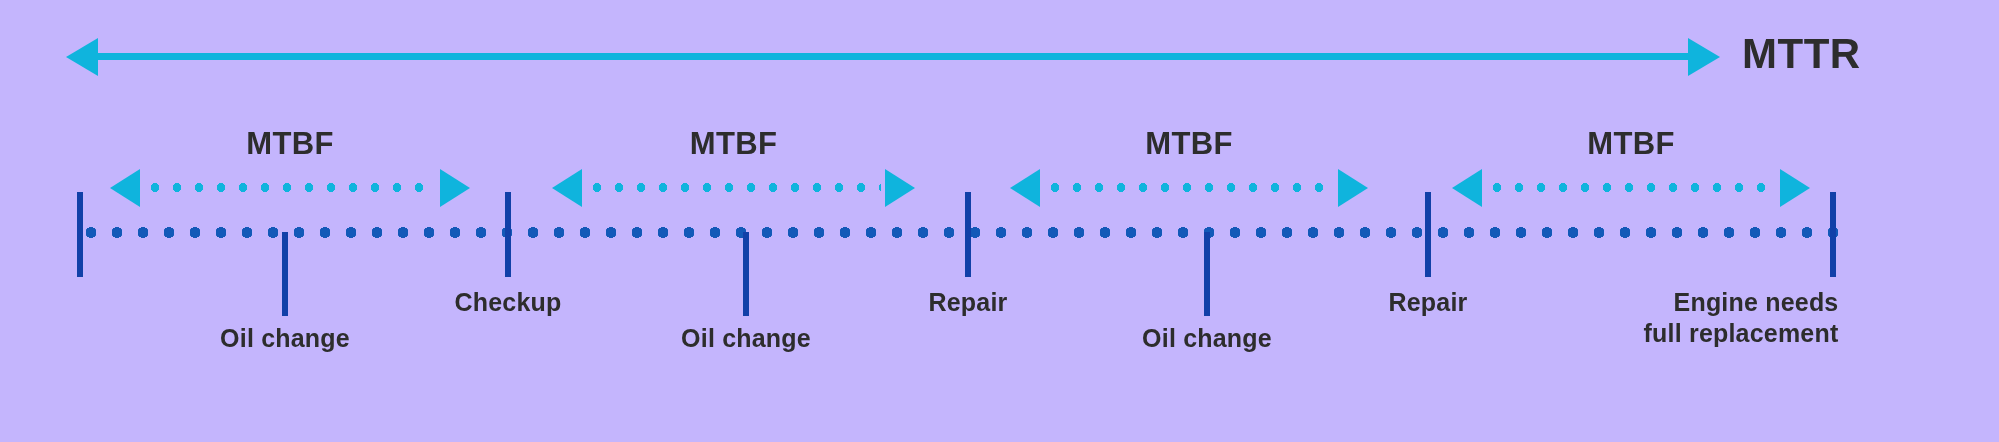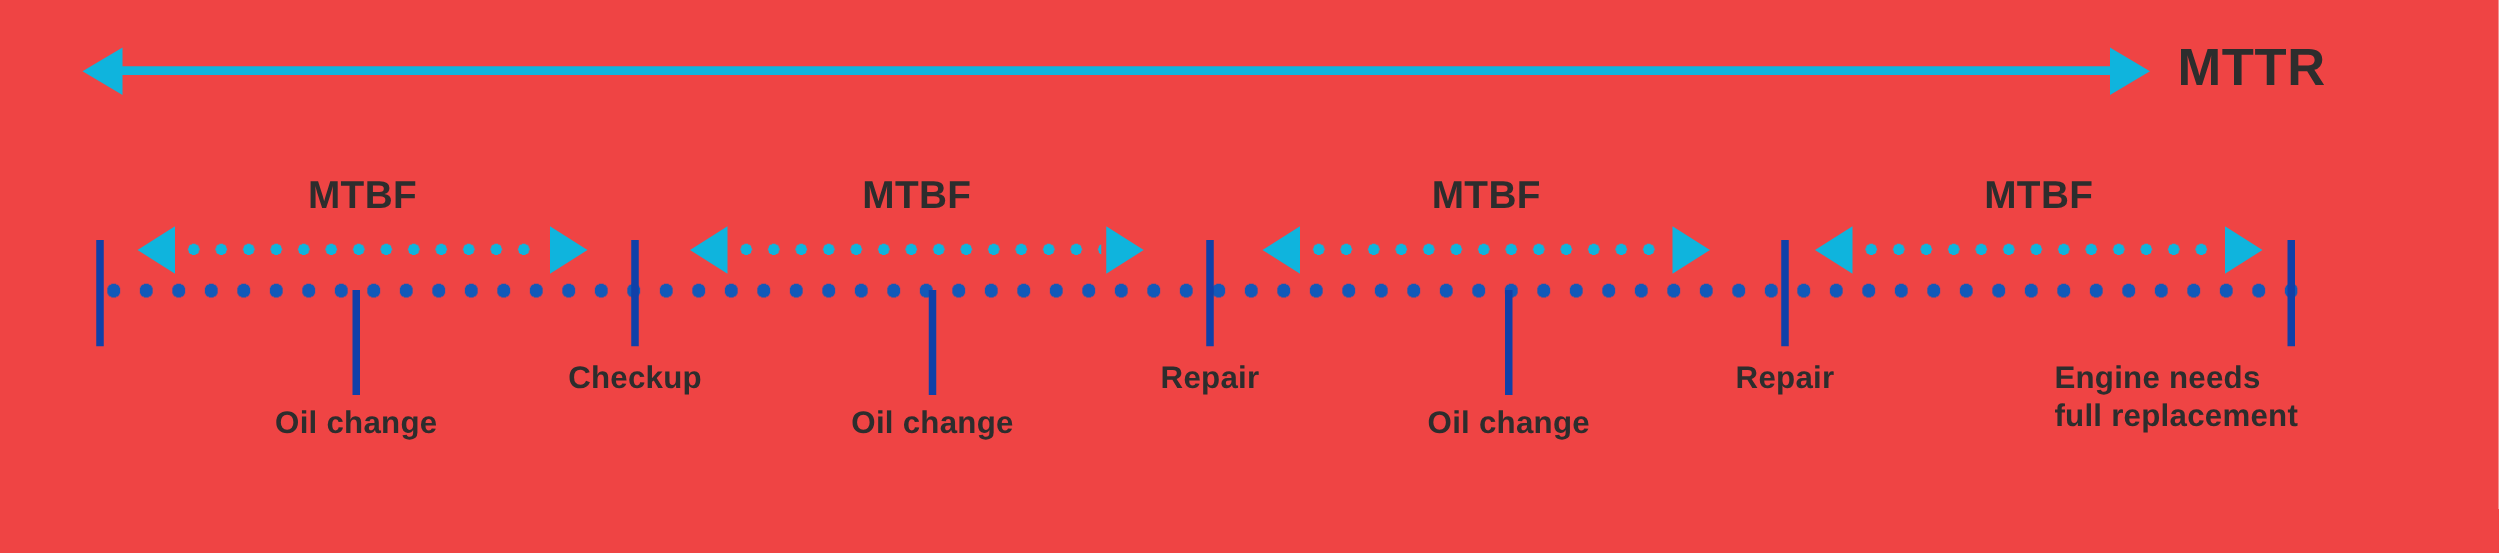--- a/index.html
+++ b/index.html
@@ -8,21 +8,21 @@
     padding: 0;
     background: #ffffff;
   }
   body {
     font-family: "Liberation Sans", sans-serif;
   }
   #canvas {
     position: relative;
     width: 1999px;
     height: 442px;
-    background: #ef4444;
+    background: #c4b5fd;
     overflow: hidden;
   }
 
   
   .mttr-row {
     position: absolute;
     left: 0;
     top: 0;
     width: 1999px;
     height: 120px;
@@ -62,21 +62,21 @@
     font-size: 42px;
     font-weight: 700;
     color: #2d2d2d;
     letter-spacing: 0.5px;
     white-space: nowrap;
   }
 
   
   .mtbf-group {
     position: absolute;
-    top: 12px;
+    top: 0;
     height: 328px;
   }
   .mtbf-label {
     position: absolute;
     top: 126px;
     width: 100%;
     text-align: center;
     font-size: 31px;
     font-weight: 700;
     color: #2d2d2d;
@@ -138,21 +138,21 @@
     top: 232px;
     height: 84px;
   }
 
   
   .event-label {
     position: absolute;
     font-size: 25px;
     font-weight: 700;
     color: #2d2d2d;
-    text-align: left;
+    text-align: right;
     letter-spacing: 0.2px;
     line-height: 1.22;
     white-space: pre-line;
     transform: translateX(-50%);
   }
 </style>
 </head>
 <body>
 
 <div id="canvas">

